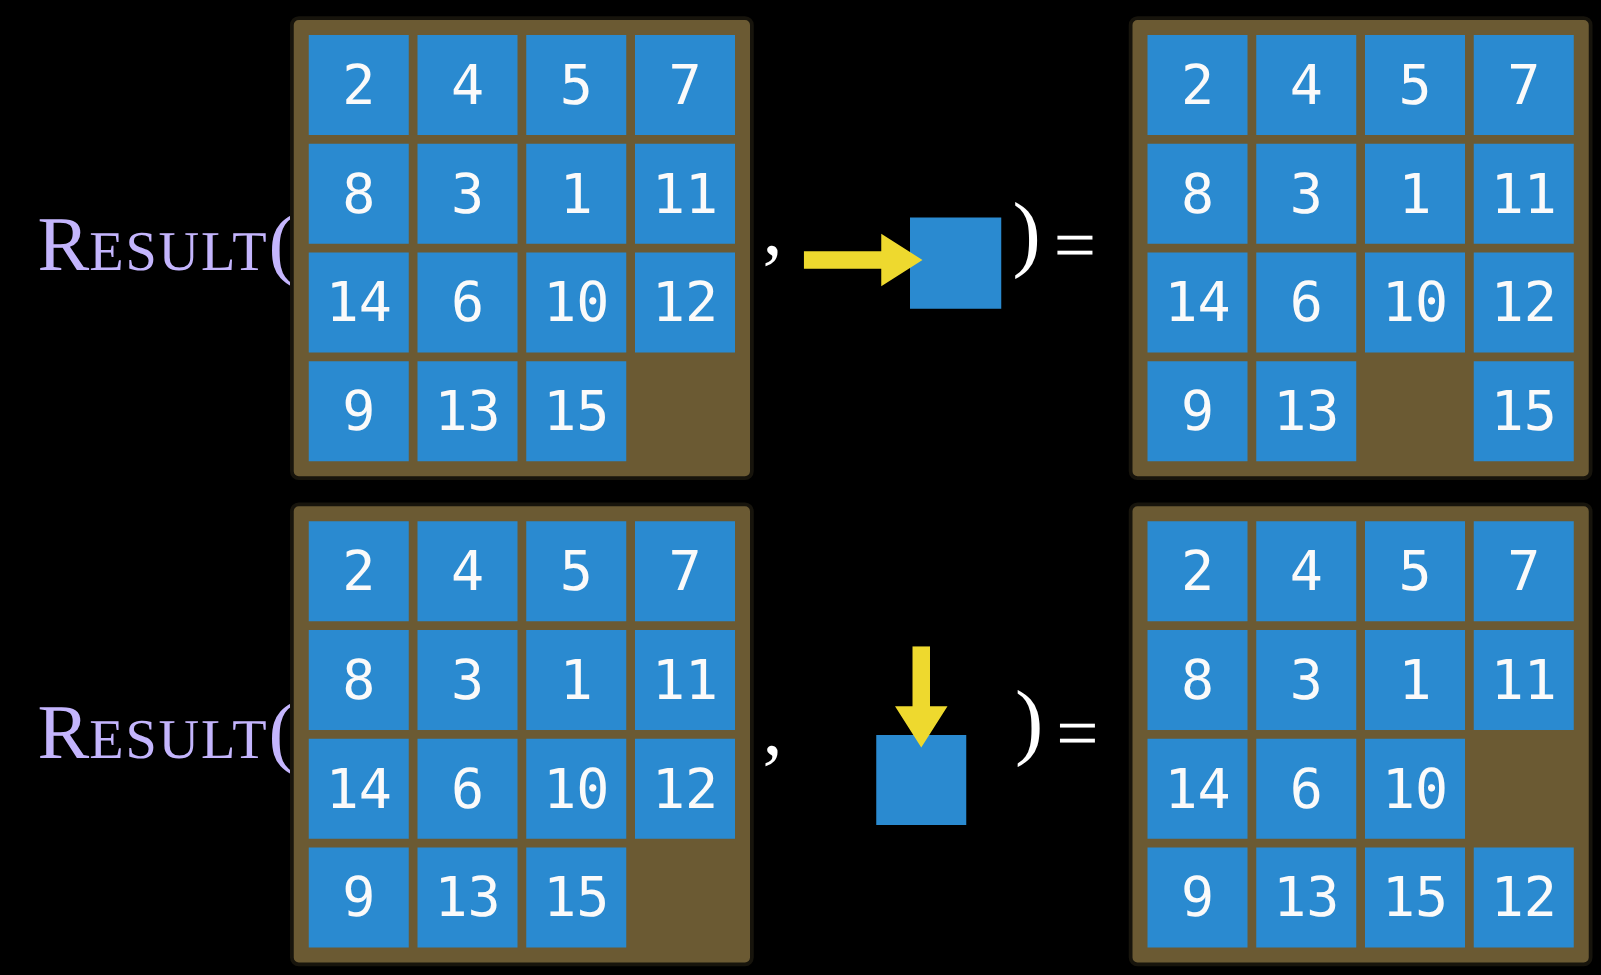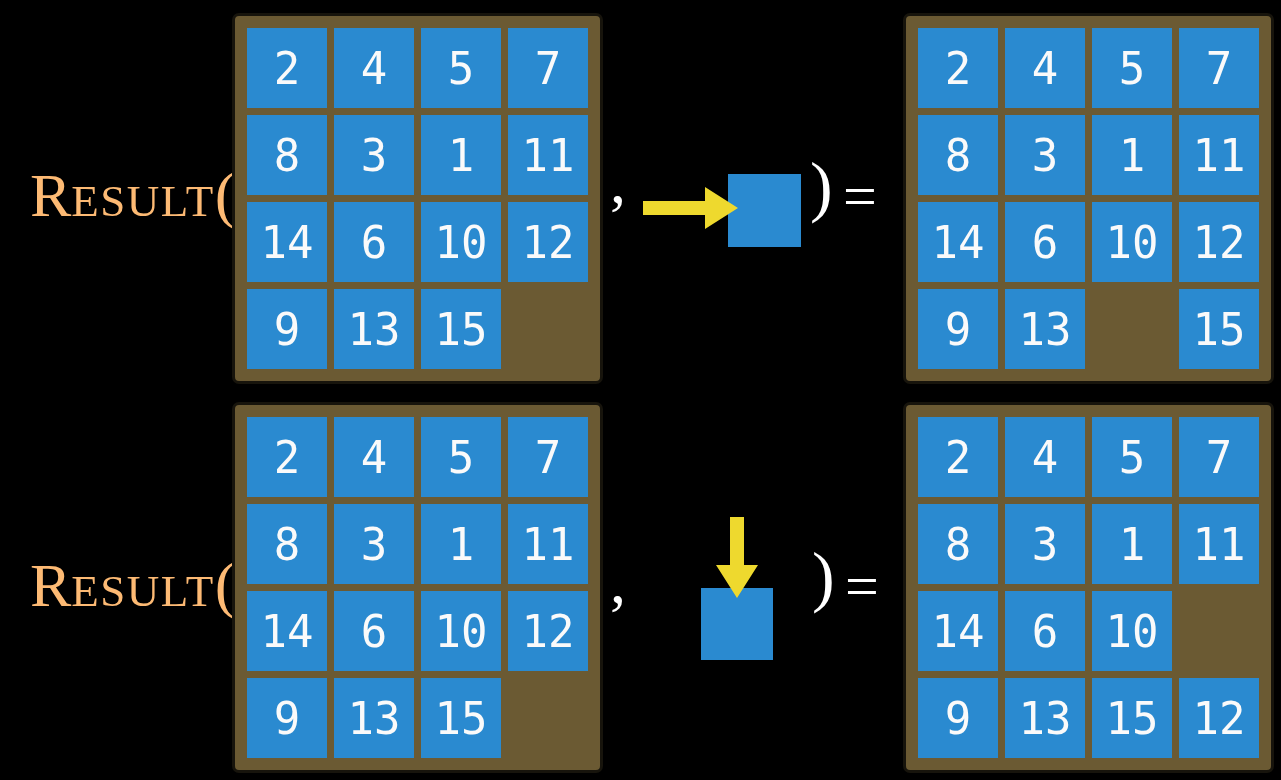--- a/index.html
+++ b/index.html
@@ -2,21 +2,21 @@
 <html style="--background: #000000; --tile-blue: #2a8ad0; --frame-brown: #6b5a33; --arrow-yellow: #eed92e; --text-white: #ffffff;"><head>
 <meta charset="utf-8">
 <style>
   html,body{margin:0;padding:0;background:#000;}
   .canvas{
     position:relative;width:1281px;height:780px;
     background:var(--background,#000);overflow:hidden;
     font-family:"Liberation Serif",serif;
   }
   .label{
-    position:absolute;color:#fdba74;white-space:nowrap;line-height:1;font-family:Liberation Serif, serif;
+    position:absolute;color:#c4b5fd;white-space:nowrap;line-height:1;font-family:Liberation Serif, serif;
   }
   .fn-init{font-size:62px;}
   .fn-rest{font-size:45px;letter-spacing:1.5px;}
   .fn-paren{font-size:64px;}
   .grid{
     position:absolute;display:grid;
     grid-template-columns:repeat(4,80px);grid-auto-rows:80px;gap:7px;
     padding:12px;background:var(--frame-brown,#6b5a33);
     border:3px solid #17140c;border-radius:7px;
   }

